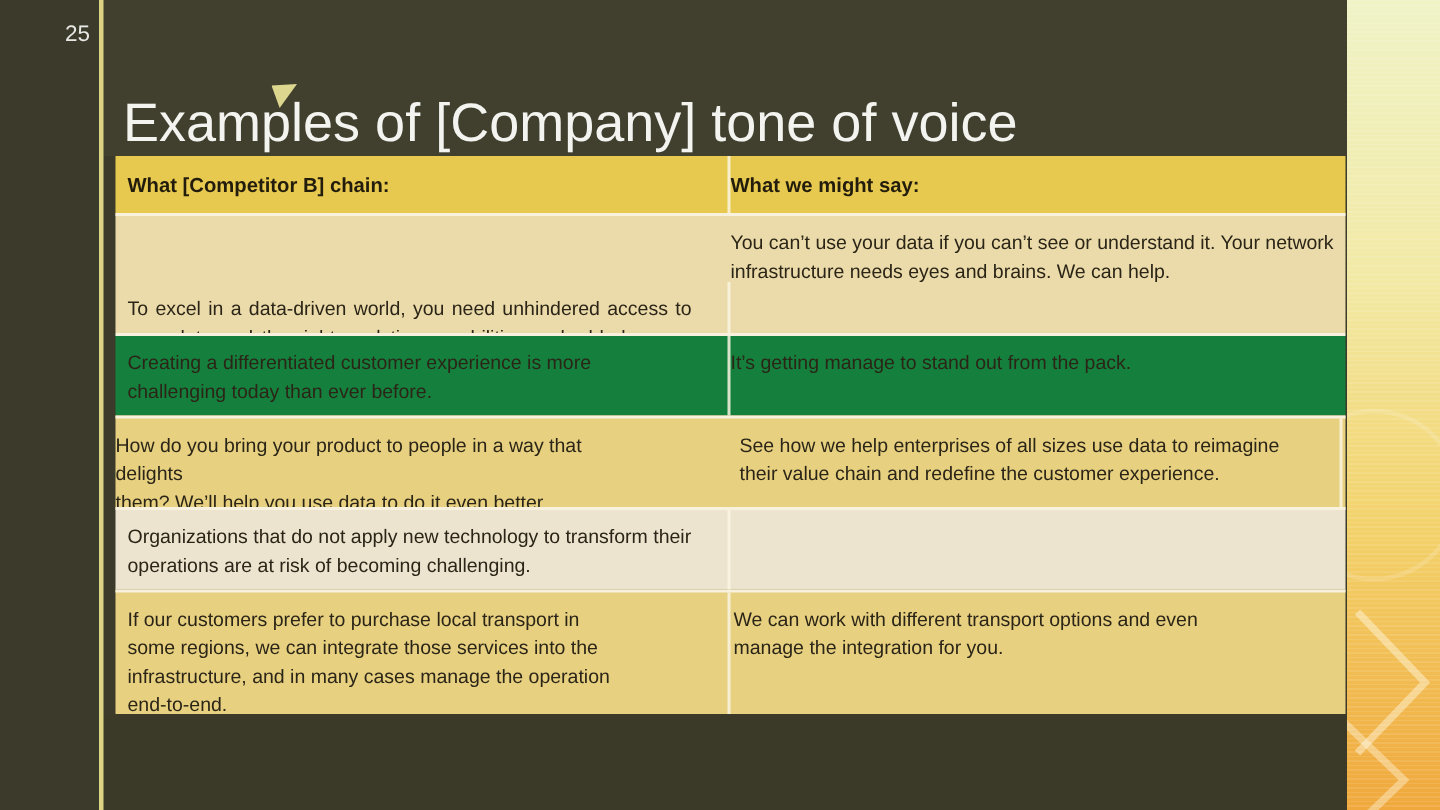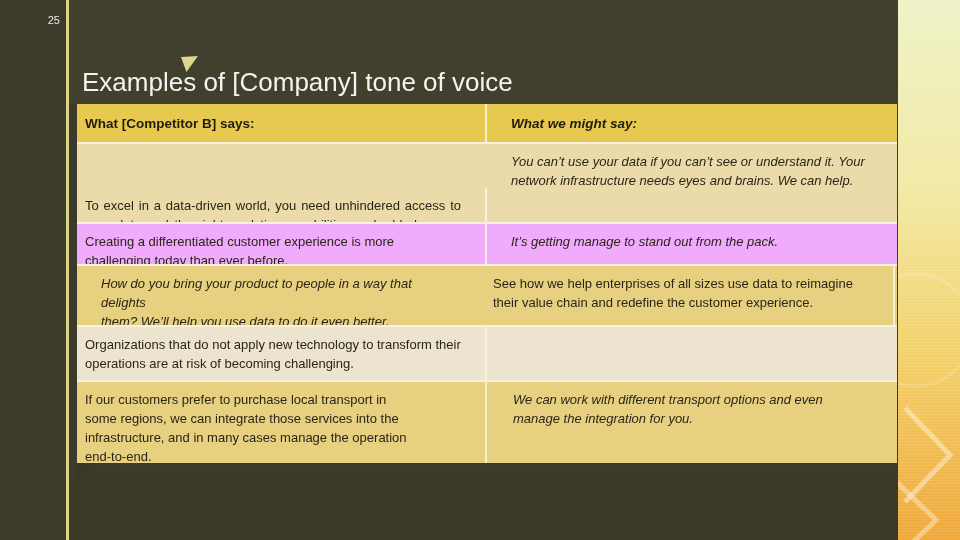--- a/index.html
+++ b/index.html
@@ -5,62 +5,62 @@
   html,body{margin:0;padding:0;}
   body{
     width:960px;height:540px;overflow:hidden;position:relative;
     background:#3b3a2b;
     font-family:"Liberation Sans", sans-serif;
   }
   #slide{position:absolute;inset:0;width:960px;height:540px;}
 
   .page-number{
     position:absolute;left:28px;top:14px;width:32px;
-    text-align:right;color:#e8e8e4;font-size:11px;
+    text-align:right;color:#e8e8e4;font-size:15px;
   }
 
   .title-band{
     position:absolute;left:66px;top:0;width:832px;height:104px;
     background:#41402e;
   }
   .accent-line{
     position:absolute;left:66px;top:0;width:3px;height:540px;
     background:#ddd385;z-index:5;
   }
   .title-triangle{
     position:absolute;left:181px;top:56px;width:17px;height:16px;
     background:#ddd68f;
     clip-path:polygon(0 6%, 100% 0, 32% 100%);
     z-index:2;
   }
   .slide-title{
     position:absolute;left:82px;top:65px;width:780px;
-    color:#f3f3f0;font-size:26px;line-height:34px;font-weight:400;
+    color:#f3f3f0;font-size:36px;line-height:34px;font-weight:400;
     white-space:nowrap;z-index:3;
   }
 
   .tov-table{
     position:absolute;left:77px;top:104px;width:820px;height:372px;
     box-shadow:inset 11px 0 9px -6px rgba(55,48,15,0.35);
     font-size:13px;color:#2b2517;
   }
   .t-row{display:flex;width:820px;box-sizing:border-box;}
   .t-row + .t-row{border-top:2px solid #f7f1de;}
   .cell{
     box-sizing:border-box;overflow:hidden;
     padding:8px 24px 4px 8px;
     line-height:19px;white-space:pre-line;
   }
   .cell.left{width:410px;border-right:2px solid rgba(250,245,226,0.85);}
-  .cell.right{width:408px;padding:8px 4px 4px 24px;font-style:italic;}
+  .cell.right{width:408px;padding:8px 4px 4px 0;}
   .row-header{height:38px;background:#e8c94f;}
   .row-header .cell{font-weight:bold;color:#221c0c;padding-top:10px;font-size:13.5px;}
   .row-1{height:80px;background:#ebdbaa;}
   .row-1 .cell.left{text-align:justify;margin-top:44px;}
-  .row-2{height:42px;background:#f0abfc;}
+  .row-2{height:55px;background:#15803d;}
   .row-3{height:61px;background:#e7d080;}
   .row-4{height:55px;background:#ece4cf;}
   .row-5{height:83px;background:#e7d080;justify-content:space-between;}
 
   .bottom-band{
     position:absolute;left:66px;top:476px;width:832px;height:64px;
     background:#3b3a29;
   }
 
   .right-strip{
@@ -81,21 +81,21 @@
   <div class="page-number">25</div>
 
   <div class="title-band"></div>
   <div class="accent-line"></div>
   <div class="title-triangle"></div>
   <div class="slide-title">Examples of [Company] tone of voice</div>
 
   <div class="tov-table">
 
     <div class="t-row row-header">
-      <div class="cell left">What [Competitor B] says:</div>
+      <div class="cell left">What [Competitor B] chain:</div>
       <div class="cell right">What we might say:</div>
     </div>
 
     <div class="t-row row-1">
       <div class="cell left">To excel in a data-driven world, you need unhindered access to your data and the right analytics capabilities embedded across your infrastructure.</div>
       <div class="cell right">You can’t use your data if you can’t see or understand it. Your network infrastructure needs eyes and brains. We can help.</div>
     </div>
 
     <div class="t-row row-2">
       <div class="cell left">Creating a differentiated customer experience is more challenging today than ever before.</div>

